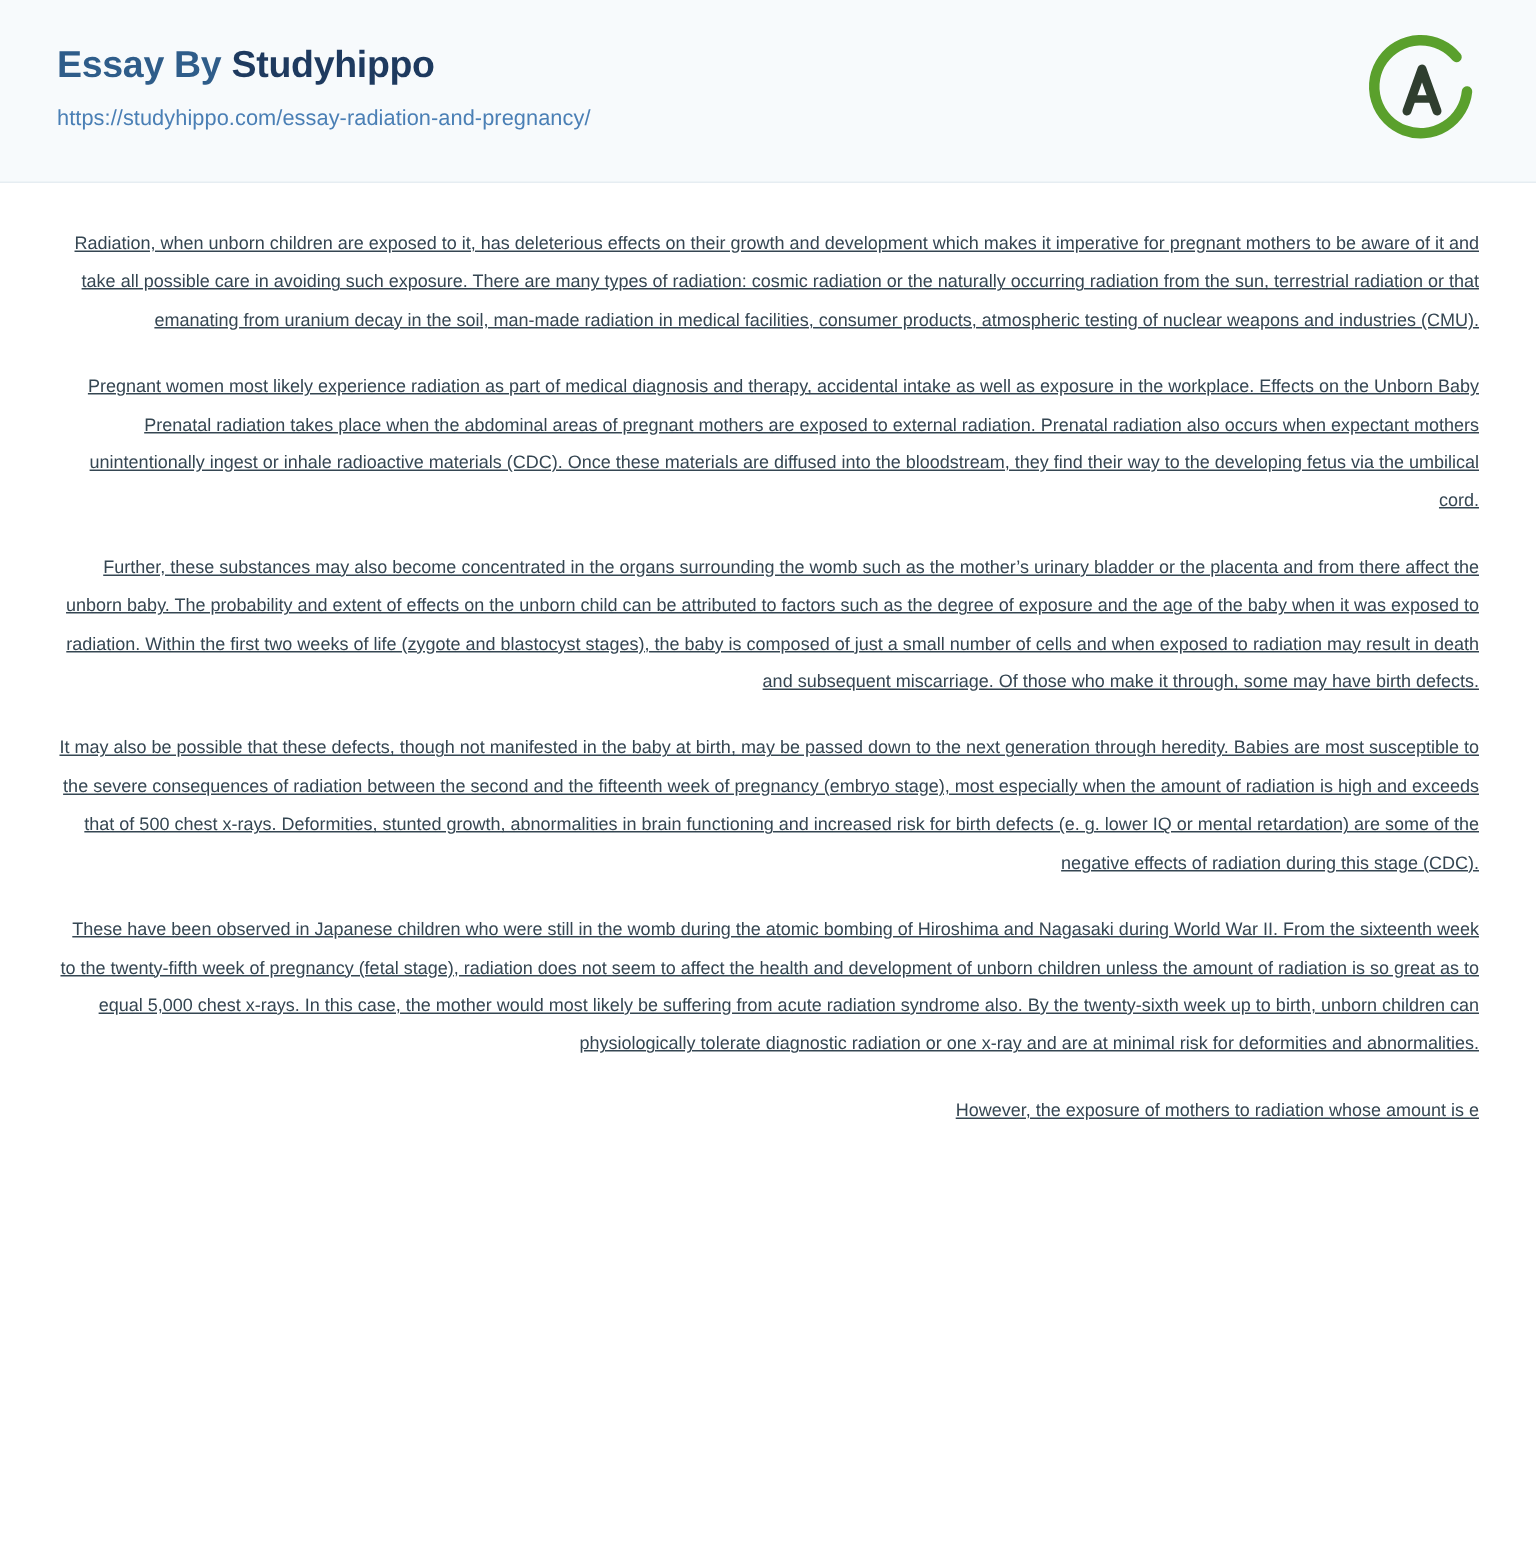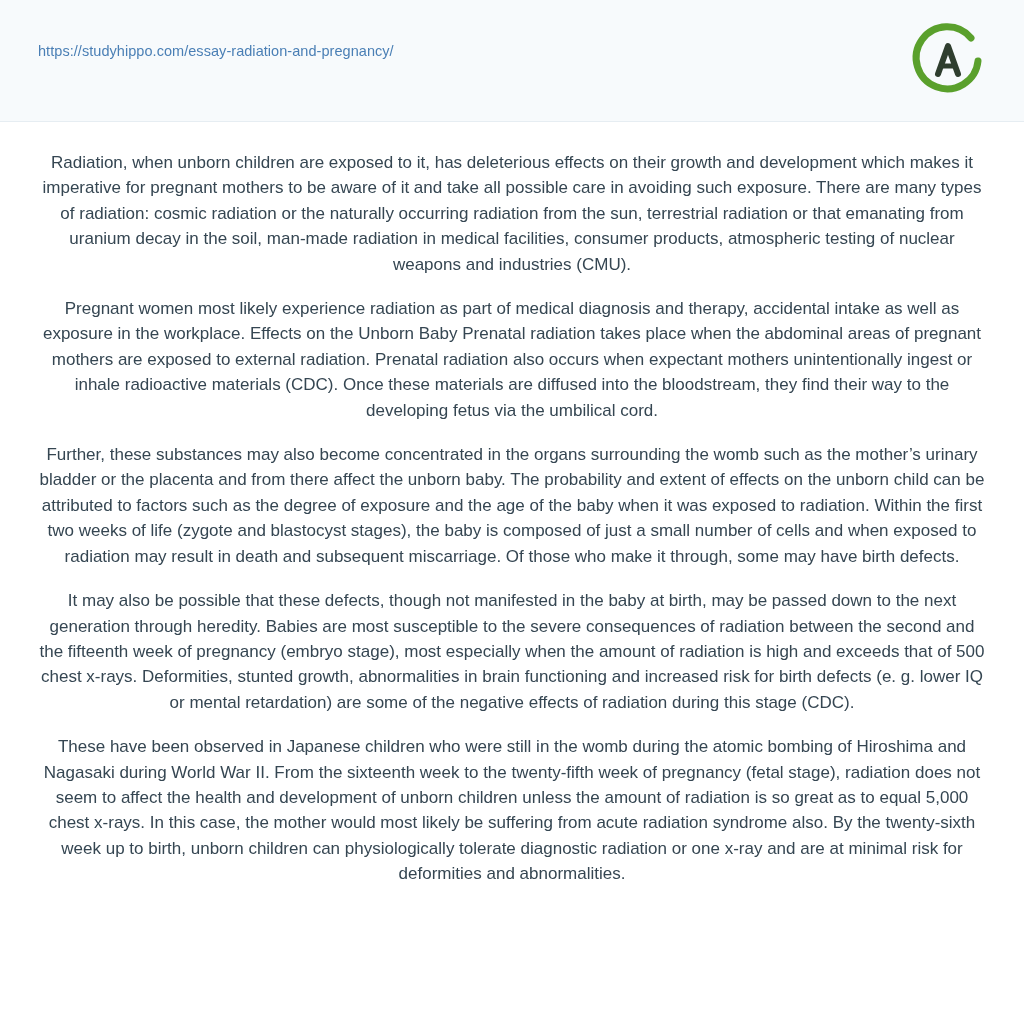--- a/index.html
+++ b/index.html
@@ -62,45 +62,48 @@
     box-sizing: border-box;
   }
   .title {
     font-size: 35px;
     font-weight: bold;
     color: #22303c;
     margin: 0 0 18px 0;
     letter-spacing: -0.4px;
   }
   .para {
-    font-size: 17px;
+    font-size: 12px;
     line-height: 25.4px;
     color: #354652;
     margin: 0 0 19px 0;
-    text-align: center;
+    text-align: right;
+    text-decoration: underline;
   }
   .para:last-child { margin-bottom: 0; }
 </style>
 </head>
 <body>
 
 <div class="page">
 
   <div class="header">
+    <div class="brand"><span class="brand-light">Essay By </span><span>Studyhippo</span></div>
     <div class="site-url">https://studyhippo.com/essay-radiation-and-pregnancy/</div>
     <div class="logo">
       <svg viewBox="0 0 78 78" width="78" height="78">
         <path d="M63 16 A31 31 0 1 0 70 39" fill="none" stroke="#5aa02c" stroke-width="7" stroke-linecap="round"></path>
         <path d="M30 52 L40 24 L50 52" fill="none" stroke="#2f3e2f" stroke-width="6" stroke-linejoin="round" stroke-linecap="round"></path>
         <path d="M34 44 L46 44" fill="none" stroke="#2f3e2f" stroke-width="5" stroke-linecap="round"></path>
       </svg>
     </div>
   </div>
 
   <div class="article">
     <p class="para">Radiation, when unborn children are exposed to it, has deleterious effects on their growth and development which makes it imperative for pregnant mothers to be aware of it and take all possible care in avoiding such exposure. There are many types of radiation: cosmic radiation or the naturally occurring radiation from the sun, terrestrial radiation or that emanating from uranium decay in the soil, man-made radiation in medical facilities, consumer products, atmospheric testing of nuclear weapons and industries (CMU).</p>
     <p class="para">Pregnant women most likely experience radiation as part of medical diagnosis and therapy, accidental intake as well as exposure in the workplace. Effects on the Unborn Baby Prenatal radiation takes place when the abdominal areas of pregnant mothers are exposed to external radiation. Prenatal radiation also occurs when expectant mothers unintentionally ingest or inhale radioactive materials (CDC). Once these materials are diffused into the bloodstream, they find their way to the developing fetus via the umbilical cord.</p>
     <p class="para">Further, these substances may also become concentrated in the organs surrounding the womb such as the mother’s urinary bladder or the placenta and from there affect the unborn baby. The probability and extent of effects on the unborn child can be attributed to factors such as the degree of exposure and the age of the baby when it was exposed to radiation. Within the first two weeks of life (zygote and blastocyst stages), the baby is composed of just a small number of cells and when exposed to radiation may result in death and subsequent miscarriage. Of those who make it through, some may have birth defects.</p>
     <p class="para">It may also be possible that these defects, though not manifested in the baby at birth, may be passed down to the next generation through heredity. Babies are most susceptible to the severe consequences of radiation between the second and the fifteenth week of pregnancy (embryo stage), most especially when the amount of radiation is high and exceeds that of 500 chest x-rays. Deformities, stunted growth, abnormalities in brain functioning and increased risk for birth defects (e. g. lower IQ or mental retardation) are some of the negative effects of radiation during this stage (CDC).</p>
     <p class="para">These have been observed in Japanese children who were still in the womb during the atomic bombing of Hiroshima and Nagasaki during World War II. From the sixteenth week to the twenty-fifth week of pregnancy (fetal stage), radiation does not seem to affect the health and development of unborn children unless the amount of radiation is so great as to equal 5,000 chest x-rays. In this case, the mother would most likely be suffering from acute radiation syndrome also. By the twenty-sixth week up to birth, unborn children can physiologically tolerate diagnostic radiation or one x-ray and are at minimal risk for deformities and abnormalities.</p>
+    <p class="para">However, the exposure of mothers to radiation whose amount is e</p>
   </div>
 
 </div>
 
 </body></html>

